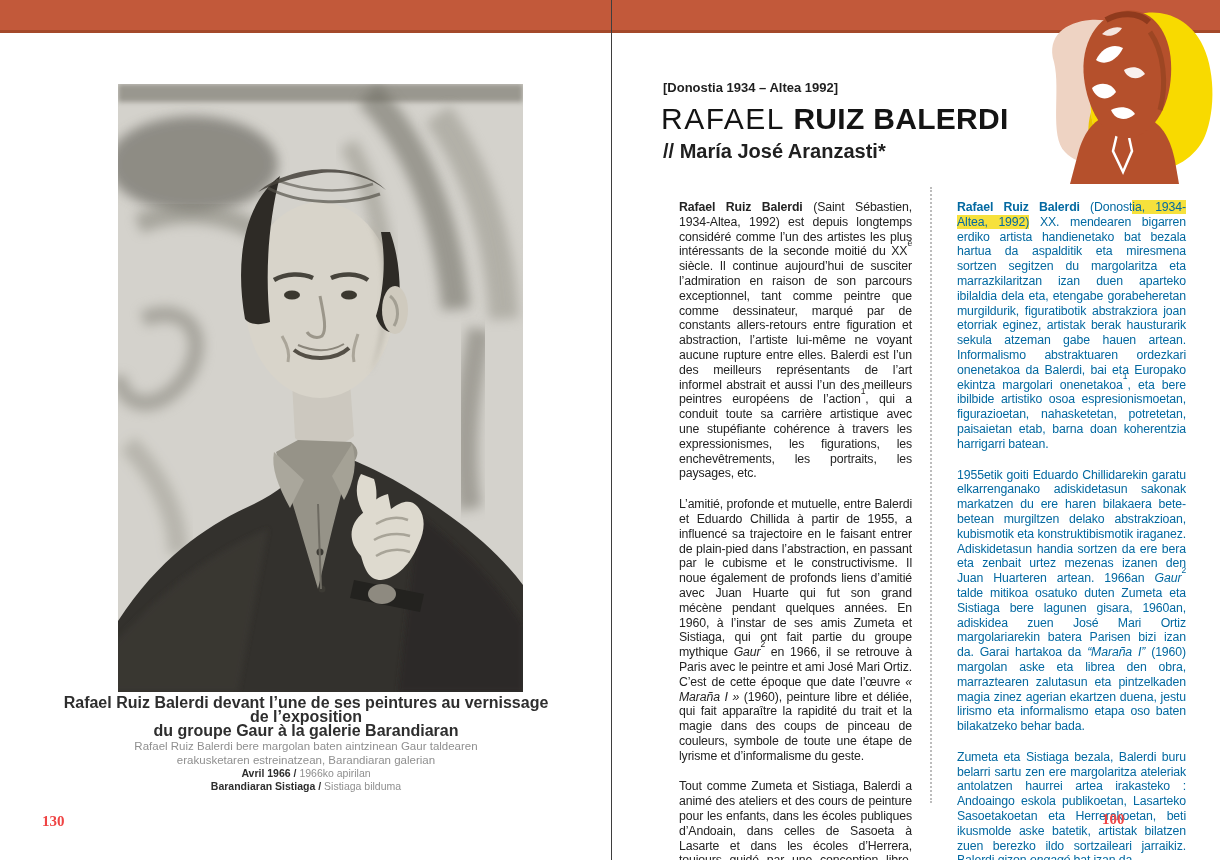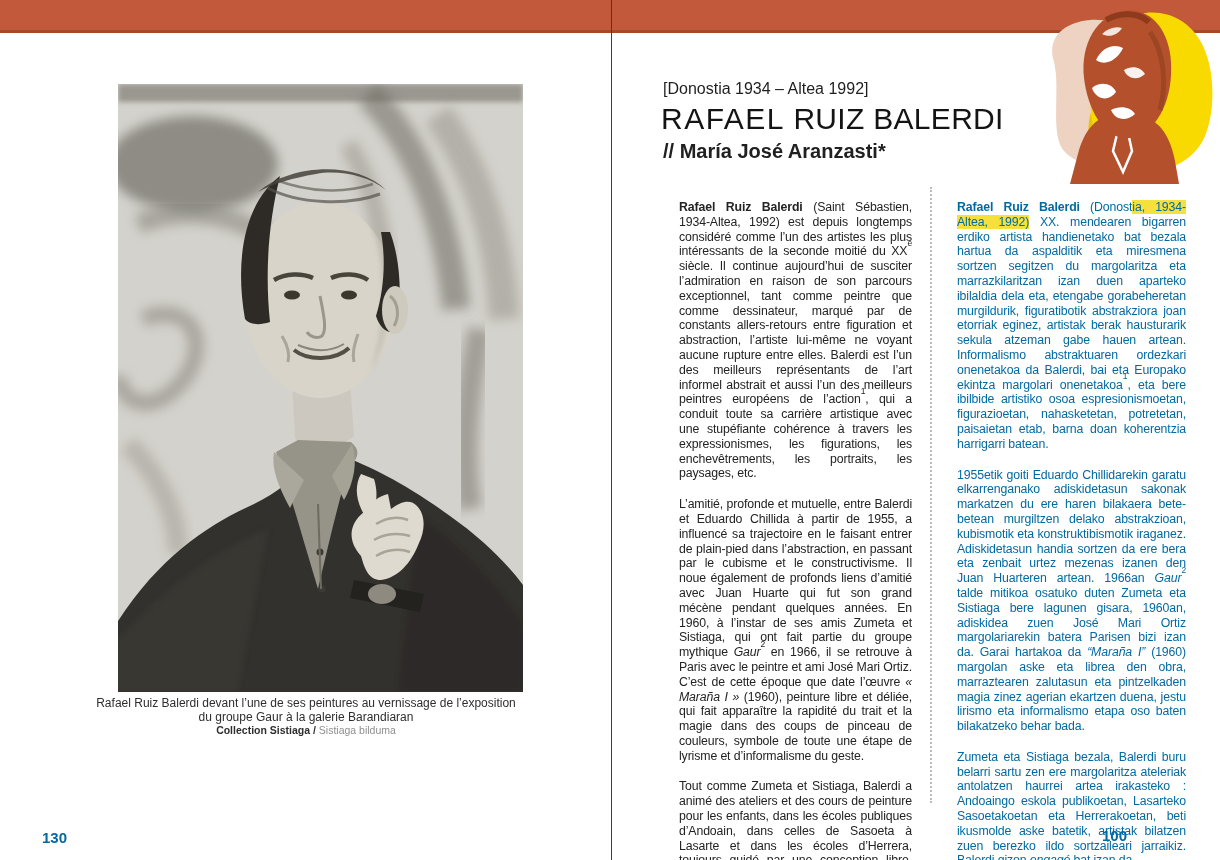--- a/index.html
+++ b/index.html
@@ -7,36 +7,36 @@
        font-family:"Liberation Sans","DejaVu Sans",sans-serif;overflow:hidden;}
 
   
   .topbar{position:absolute;left:0;top:0;width:1220px;height:30px;background:#c2593a;
           border-bottom:3px solid #a4492a;z-index:1;}
   .gutter{position:absolute;left:611px;top:0;width:1px;height:860px;background:#3e3e3e;z-index:4;}
 
   
   .photo{position:absolute;left:118px;top:84px;width:405px;height:608px;z-index:2;}
   .caption{position:absolute;left:58px;top:696px;width:496px;text-align:center;z-index:2;}
-  .cap-fr{font-weight:normal;color:#2e2e2e;font-size:12px;line-height:14px;}
+  .cap-fr{font-weight:bold;color:#2e2e2e;font-size:16px;line-height:14px;}
   .cap-eu{color:#8f8f8f;font-size:11.5px;line-height:14px;margin-top:1px;}
   .cap-meta{font-size:10.5px;line-height:13px;}
   .m-b{font-weight:bold;color:#2e2e2e;}
   .m-g{color:#8f8f8f;}
-  .pageno{position:absolute;font-family:Liberation Sans, sans-serif;
-          font-size:15px;color:#0369a1;font-weight:600;z-index:2;margin-top:16px;}
+  .pageno{position:absolute;font-family:Liberation Serif, serif;
+          font-size:15px;color:#ef4444;font-weight:600;z-index:2;}
   .pageno-left{left:42px;top:813px;}
   .pageno-right{left:1102px;top:811px;font-weight:700;}
 
   
-  .dates{position:absolute;left:663px;top:80px;font-size:16px;font-weight:normal;color:#1f1f1f;z-index:2;}
+  .dates{position:absolute;left:663px;top:80px;font-size:13px;font-weight:bold;color:#1f1f1f;z-index:2;}
   .title{position:absolute;left:661px;top:102px;font-size:30px;line-height:34px;color:#141414;
          white-space:nowrap;z-index:2;}
   .t-light{font-weight:400;letter-spacing:1.5px;}
-  .t-bold{font-weight:400;letter-spacing:0.3px;}
+  .t-bold{font-weight:700;letter-spacing:0.3px;}
   .byline{position:absolute;left:663px;top:140px;font-size:20px;font-weight:bold;color:#202020;z-index:2;}
 
   
   .col{position:absolute;top:184px;font-size:12.3px;line-height:14.8px;text-align:justify;
        letter-spacing:-0.12px;z-index:2;}
   .col-fr{left:663px;width:265px;color:#232323;}
   .col-eu{left:941px;width:261px;color:#0369a1;}
   .col .para{margin:16px;}
   .col .b{font-weight:bold;}
   .col .i{font-style:italic;}
@@ -122,22 +122,30 @@
       <path d="M236,496 L306,510 L302,528 L232,514 Z" fill="#23221f"></path>
       <ellipse cx="264" cy="510" rx="14" ry="10" fill="#8e8a80"></ellipse>
     </svg>
   </div>
 
   <div class="caption">
     <div class="cap-fr">
       <span>Rafael Ruiz Balerdi devant l’une de ses peintures au vernissage de l’exposition</span><br>
       <span>du groupe Gaur à la galerie Barandiaran</span>
     </div>
+    <div class="cap-eu">
+      <span>Rafael Ruiz Balerdi bere margolan baten aintzinean Gaur taldearen</span><br>
+      <span>erakusketaren estreinatzean, Barandiaran galerian</span>
+    </div>
     <div class="cap-meta">
-      <span class="m-b">Collection Sistiaga /</span>
+      <span class="m-b">Avril 1966 /</span>
+      <span class="m-g">1966ko apirilan</span>
+    </div>
+    <div class="cap-meta">
+      <span class="m-b">Barandiaran Sistiaga /</span>
       <span class="m-g">Sistiaga bilduma</span>
     </div>
   </div>
 
   <div class="pageno pageno-left">130</div>
 </div>
 
 <div>
 
   <div class="dates">[Donostia 1934 – Altea 1992]</div>

